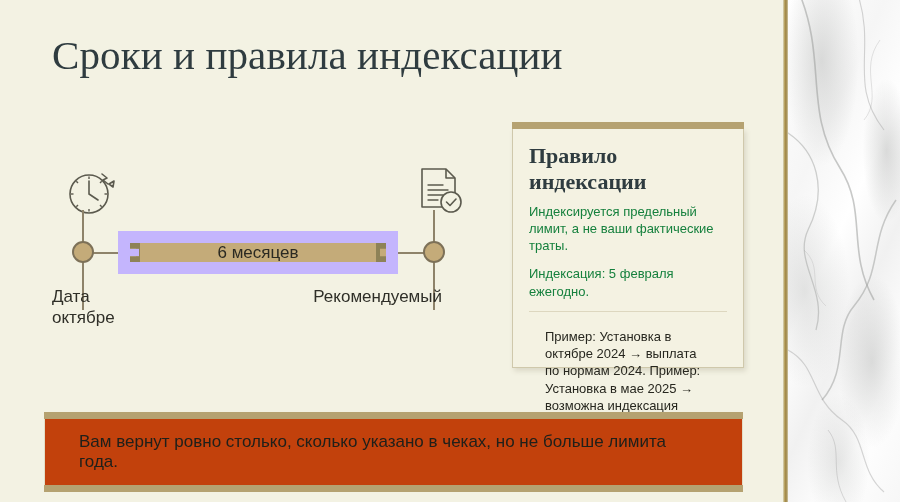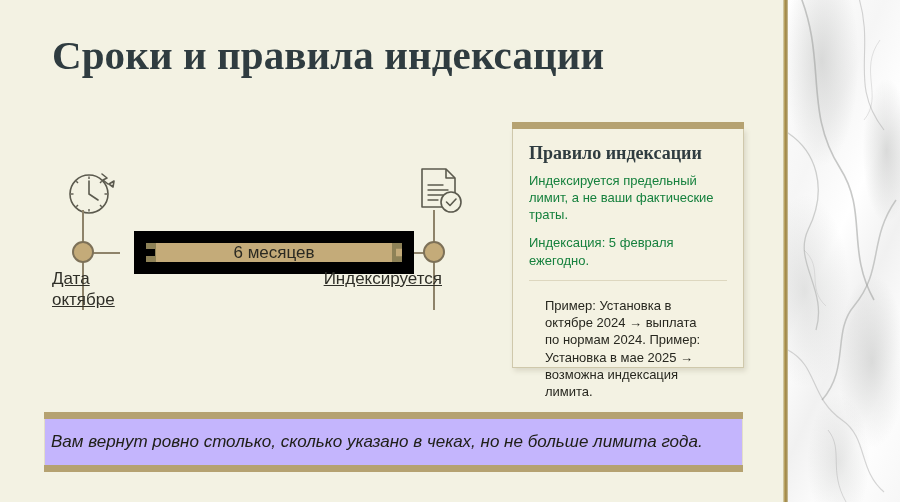--- a/index.html
+++ b/index.html
@@ -30,21 +30,21 @@
   .marble svg{position:absolute;left:0;top:0;}
   .gold-line{
     position:absolute;left:783px;top:0;width:5px;height:502px;
     background:linear-gradient(90deg,#d9d6bd 0%,#b49b56 35%,#9a8142 60%,#cfc6a2 100%);
   }
 
   
   .title{
     position:absolute;left:52px;top:33px;
     font-family:"Liberation Serif","DejaVu Serif",serif;
-    font-weight:bold;font-size:41px;line-height:1.12;
+    font-weight:normal;font-size:41px;line-height:1.12;
     color:#2f3c40;letter-spacing:.1px;white-space:nowrap;
   }
 
   
   .timeline{position:absolute;left:52px;top:160px;width:450px;height:180px;}
 
   .tl-icon{position:absolute;color:#5b5a4e;}
   .tl-icon.left{left:12px;top:4px;}
   .tl-icon.right{left:358px;top:2px;}
 
@@ -60,21 +60,21 @@
 
   .dot{
     position:absolute;top:9px;width:22px;height:22px;border-radius:50%;
     background:#c4ab79;border:2px solid #7d7158;box-sizing:border-box;
   }
   .dot.l{left:20px;}
   .dot.r{left:371px;}
 
   .bar-outer{
     position:absolute;left:66px;top:-1px;width:280px;height:43px;
-    background:#000000;box-sizing:border-box;padding:12px;margin-left:16px;
+    background:#c4b5fd;box-sizing:border-box;padding:12px;
   }
   .bar-inner{
     position:relative;width:100%;height:100%;
     background:#c4ab79;
     clip-path:polygon(0 0,100% 0,100% 100%,0 100%,0 70%,9px 70%,9px 30%,0 30%);
     display:flex;align-items:center;justify-content:center;
   }
   .bar-inner::after{
     content:"";position:absolute;right:0;top:0;width:10px;height:100%;
     background:#8e8257;
@@ -82,52 +82,52 @@
     opacity:0;
   }
   .bar-notch{position:absolute;top:0;height:100%;width:10px;}
   .bar-notch.l{left:0;}
   .bar-notch.r{right:0;}
   .bar-label{
     position:relative;z-index:3;
     font-size:17px;color:#2b2a22;font-weight:400;
   }
 
-  .tl-label{position:absolute;top:108px;font-size:17px;color:#2f2f28;line-height:1.25;text-decoration:underline;}
+  .tl-label{position:absolute;top:126px;font-size:17px;color:#2f2f28;line-height:1.25;}
   .tl-label.l{left:0;text-align:left;}
   .tl-label.r{right:60px;text-align:right;}
 
   
   .rule-card{
     position:absolute;left:512px;top:128px;width:232px;height:240px;
     background:#f4f2e2;
     border:1px solid #cfc8ab;
     box-shadow:2px 3px 5px rgba(110,100,70,.18);
     box-sizing:border-box;
     padding:14px 16px 12px 16px;
   }
   .rule-card::before{
     content:"";position:absolute;left:-1px;top:-7px;width:232px;height:7px;
     background:#b5a271;
   }
   .rule-title{
     font-family:"Liberation Serif","DejaVu Serif",serif;
-    font-weight:bold;font-size:18px;color:#2f3c40;margin:0 0 8px 0;
+    font-weight:bold;font-size:22px;color:#2f3c40;margin:0 0 8px 0;
   }
   .rule-p{font-size:13px;line-height:1.32;color:#15803d;margin:0 0 11px 0;}
   .rule-div{height:1px;background:#ddd7bf;margin:2px 0 9px 0;}
   .rule-ex{font-size:13px;line-height:1.33;color:#27271f;margin:16px;}
 
   
   .banner{position:absolute;left:44px;top:412px;width:699px;}
   .banner-rule{height:7px;background:#b5a271;}
   .banner-body{
-    background:#c4b5fd;padding:13px 6px;
+    background:#c2410c;padding:13px 34px;
     font-size:17px;color:#20201a;
-    border-left:1px solid #e3dec8;border-right:1px solid #e3dec8;font-style:italic;
+    border-left:1px solid #e3dec8;border-right:1px solid #e3dec8;
   }
 </style>
 </head>
 <body>
 
 <div class="slide">
 
   <div class="cream-field"></div>
 
   <div class="marble">
@@ -205,21 +205,21 @@
       <div class="dot l"></div>
       <div class="dot r"></div>
     </div>
 
     <div class="tl-label l">
       <div>Дата</div>
       <div>октябре</div>
     </div>
 
     <div class="tl-label r">
-      <div>Индексируется</div>
+      <div>Рекомендуемый</div>
     </div>
   </div>
 
   <div class="rule-card">
     <div class="rule-title">Правило индексации</div>
     <p class="rule-p">Индексируется предельный лимит, а не ваши фактические траты.</p>
     <p class="rule-p">Индексация: 5 февраля ежегодно.</p>
     <div class="rule-div"></div>
     <p class="rule-ex">Пример: Установка в октябре 2024 → выплата по нормам 2024. Пример: Установка в мае 2025 → возможна индексация лимита.</p>
   </div>

